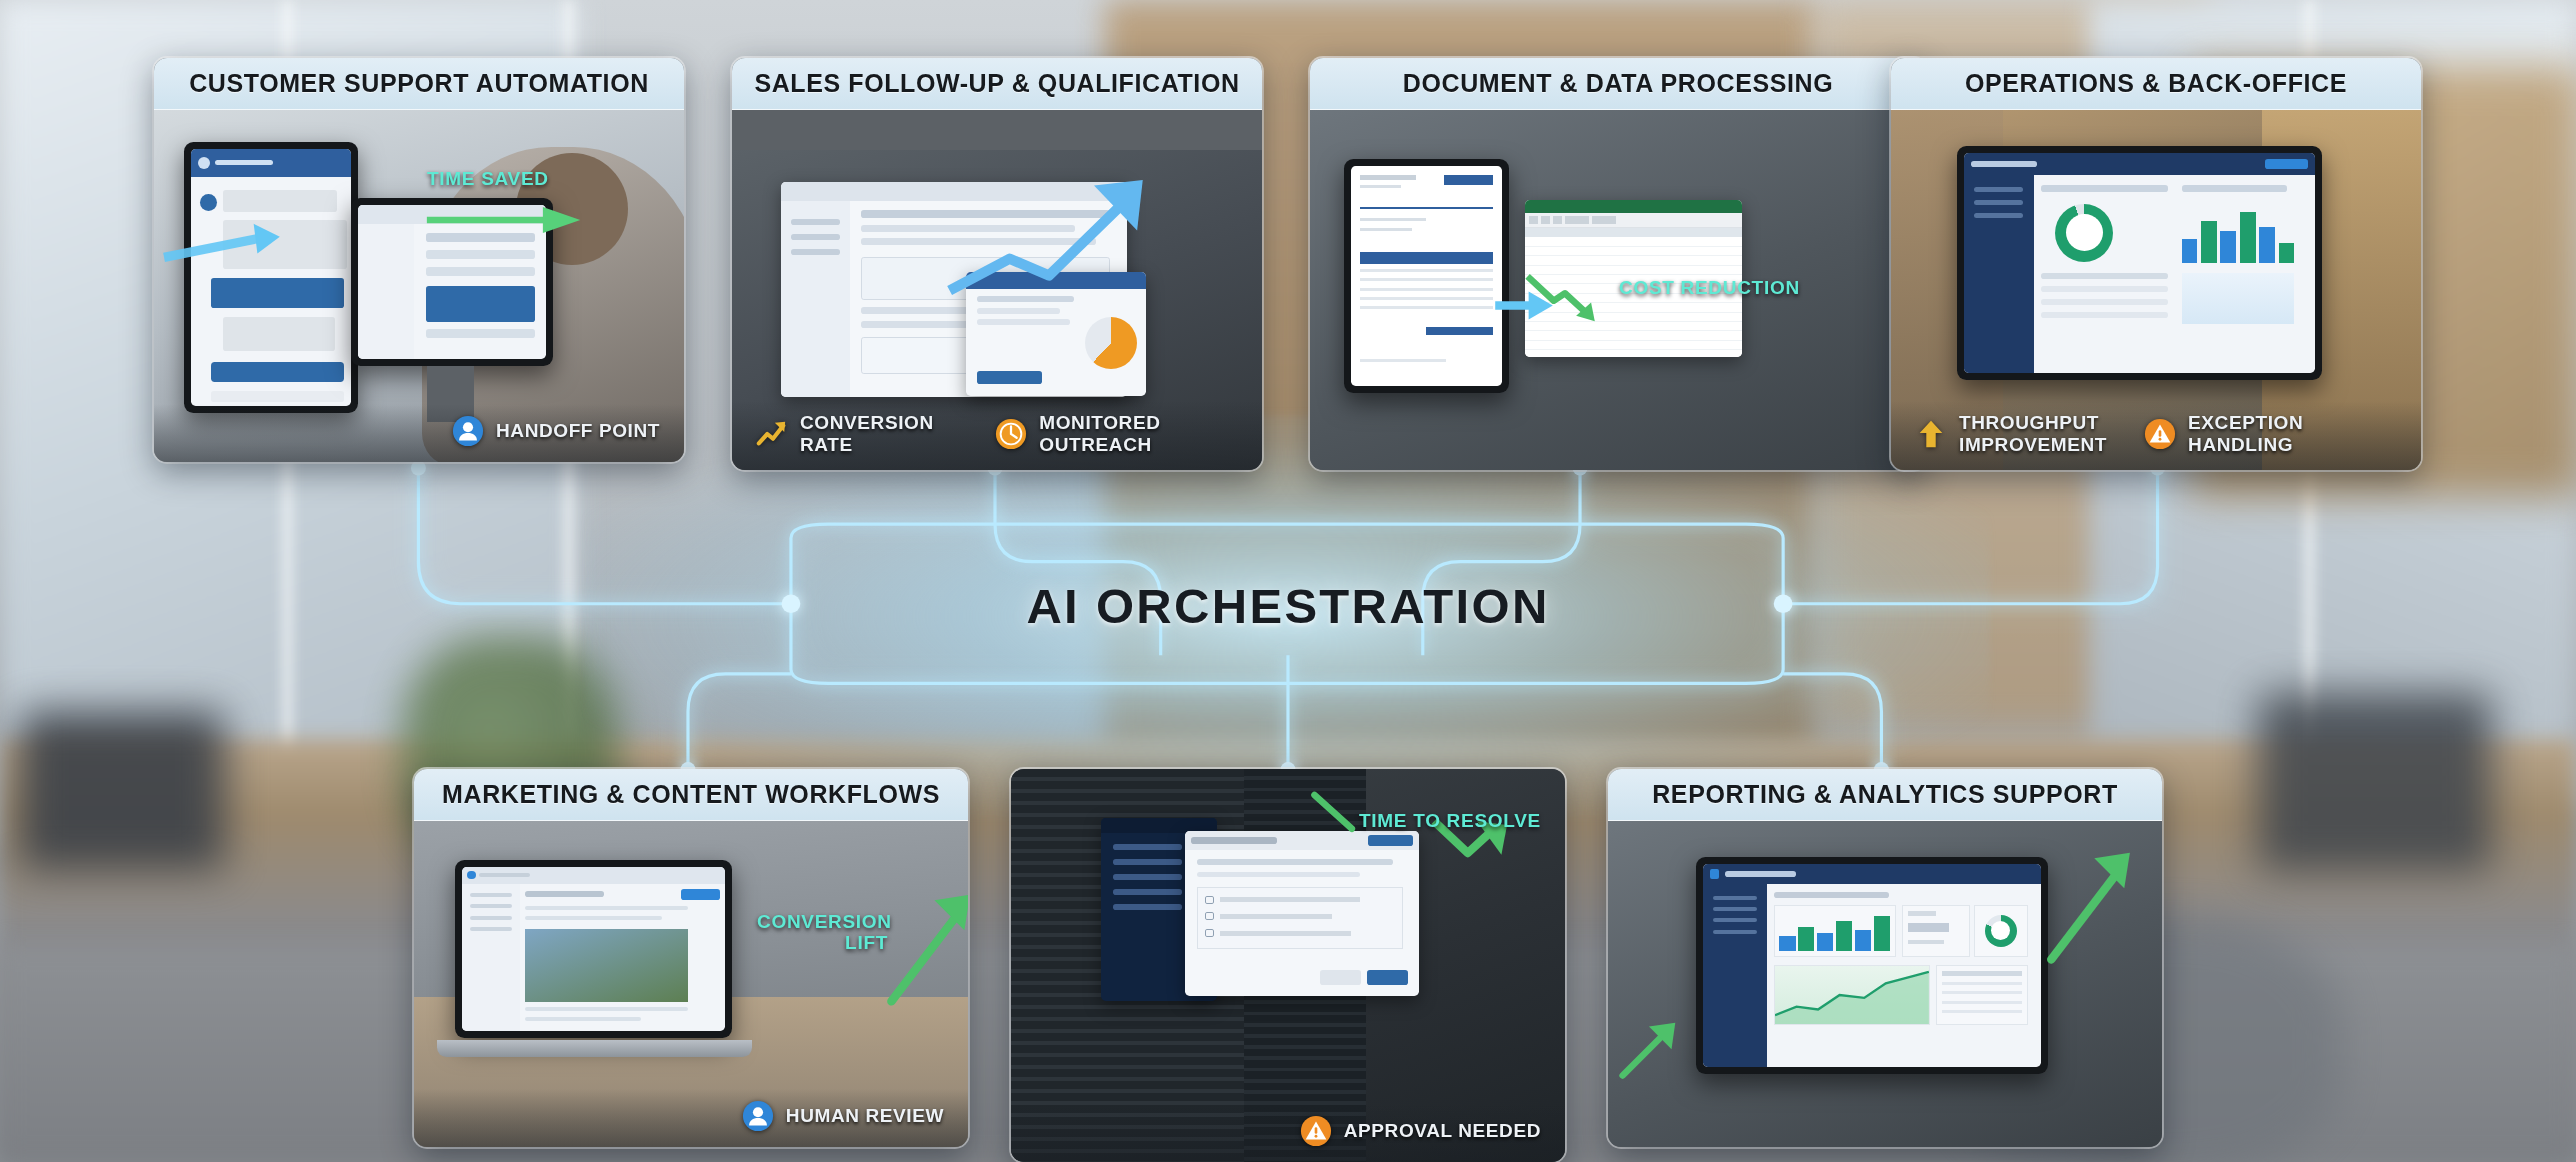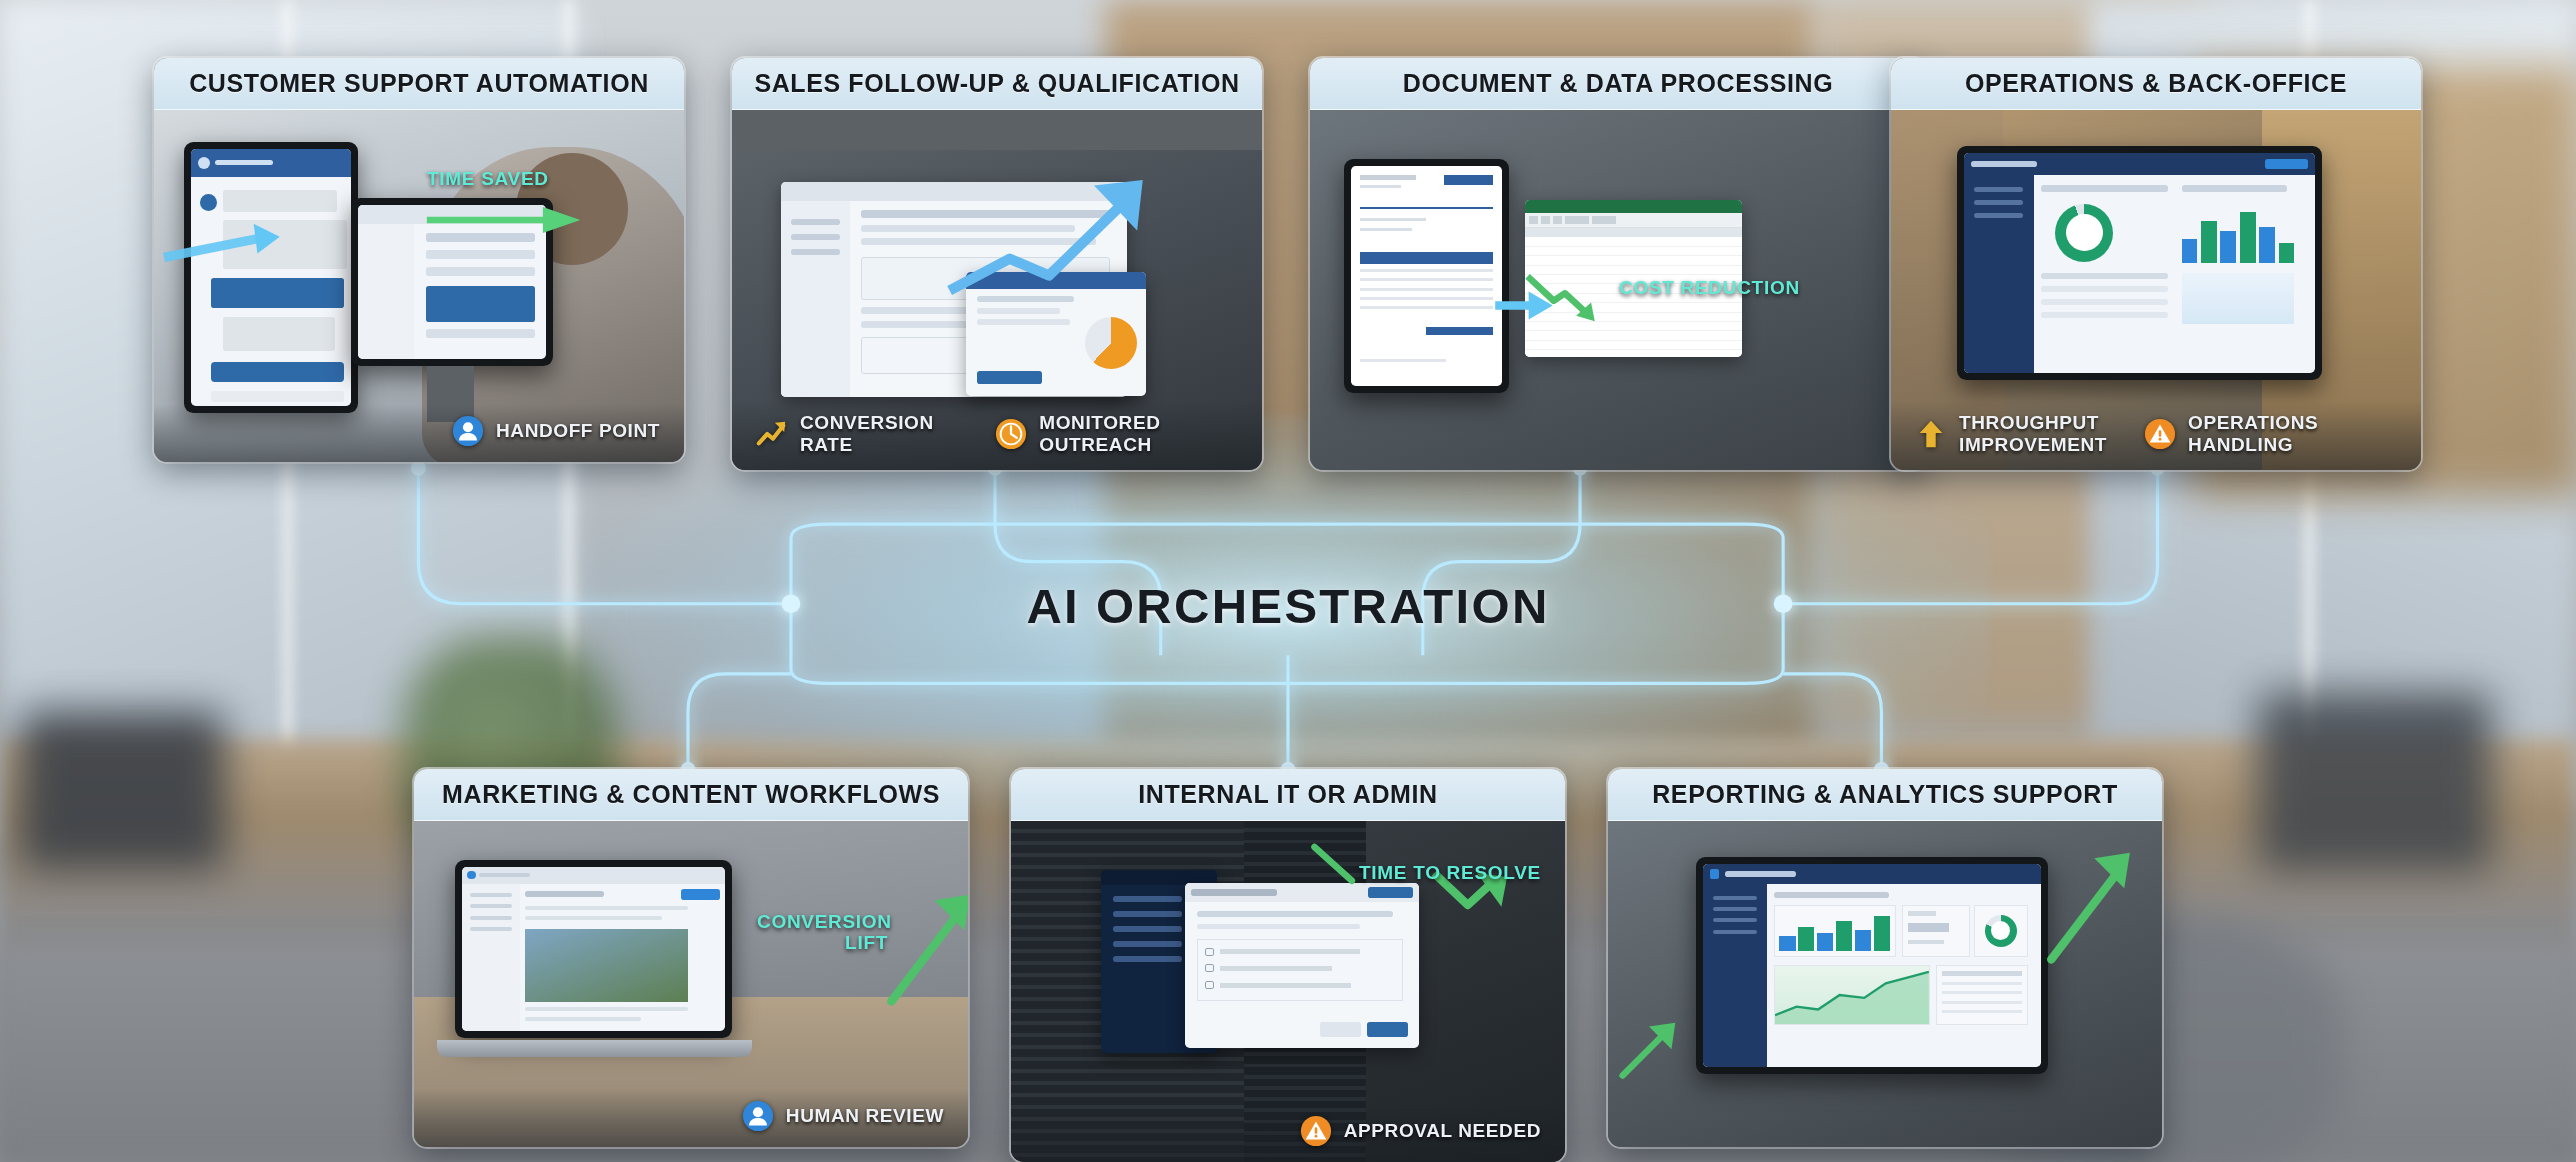--- a/index.html
+++ b/index.html
@@ -496,21 +496,21 @@
       </div>
       <div class="badge">
         <span class="badge-icon">
           <svg viewBox="0 0 34 34">
               <circle cx="17" cy="17" r="16" fill="#ef8c23"></circle>
               <path d="M17,7 L28,26 L6,26 Z" fill="#fff"></path>
               <rect x="15.6" y="13" width="2.8" height="7" rx="1.4" fill="#ef8c23"></rect>
               <circle cx="17" cy="22.6" r="1.5" fill="#ef8c23"></circle>
             </svg>
         </span>
-        <span class="badge-label">OPERATIONS HANDLING</span>
+        <span class="badge-label">EXCEPTION HANDLING</span>
       </div>
     </div>
   </div>
 </div>
 
 <div class="card" style="left:414px; top:769px; width:554px; height:378px;">
   <div class="card-header">
     <div class="card-title">MARKETING &amp; CONTENT WORKFLOWS</div>
   </div>
   <div class="card-body">
@@ -555,23 +555,20 @@
               <path d="M7.5 27c0-5.2 4.3-8 9.5-8s9.5 2.8 9.5 8z" fill="#fff"></path>
             </svg>
         </span>
         <span class="badge-label">HUMAN REVIEW</span>
       </div>
     </div>
   </div>
 </div>
 
 <div class="card" style="left:1011px; top:769px; width:554px; height:393px;">
-  <div class="card-header">
-    <div class="card-title">INTERNAL IT OR ADMIN</div>
-  </div>
   <div class="card-body">
     <div class="photo photo-server"></div>
     <div style="position:absolute;left:0;top:0;width:42%;height:100%;background:repeating-linear-gradient(180deg,#20262b 0 8.4px,#2d343a 8.4px 12px);"></div>
     <div style="position:absolute;left:42%;top:0;width:22%;height:100%;background:repeating-linear-gradient(180deg,#1b2126 0 7.5px,#272e34 7.5px 11.2px);"></div>
 
     <div class="mock" style="left:90px; top:49px; width:116px; height:183px; background:#10233f;">
       <div style="height:15px;background:#0d1c33;"></div>
       <div class="mock-block" style="left:10%;top:26px;width:60%;height:5.6px;background:#3c5a87;"></div>
       <div class="mock-block" style="left:10%;top:41px;width:60%;height:5.6px;background:#3c5a87;"></div>
       <div class="mock-block" style="left:10%;top:56px;width:60%;height:5.6px;background:#3c5a87;"></div>

